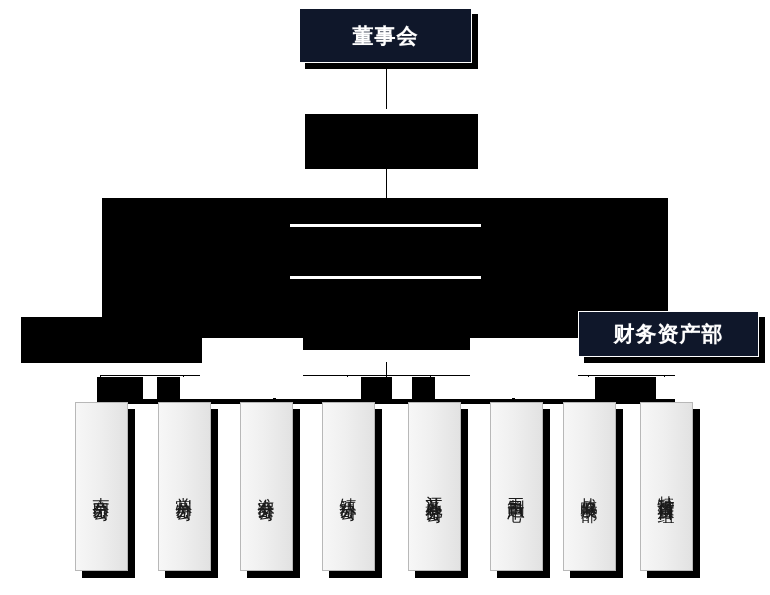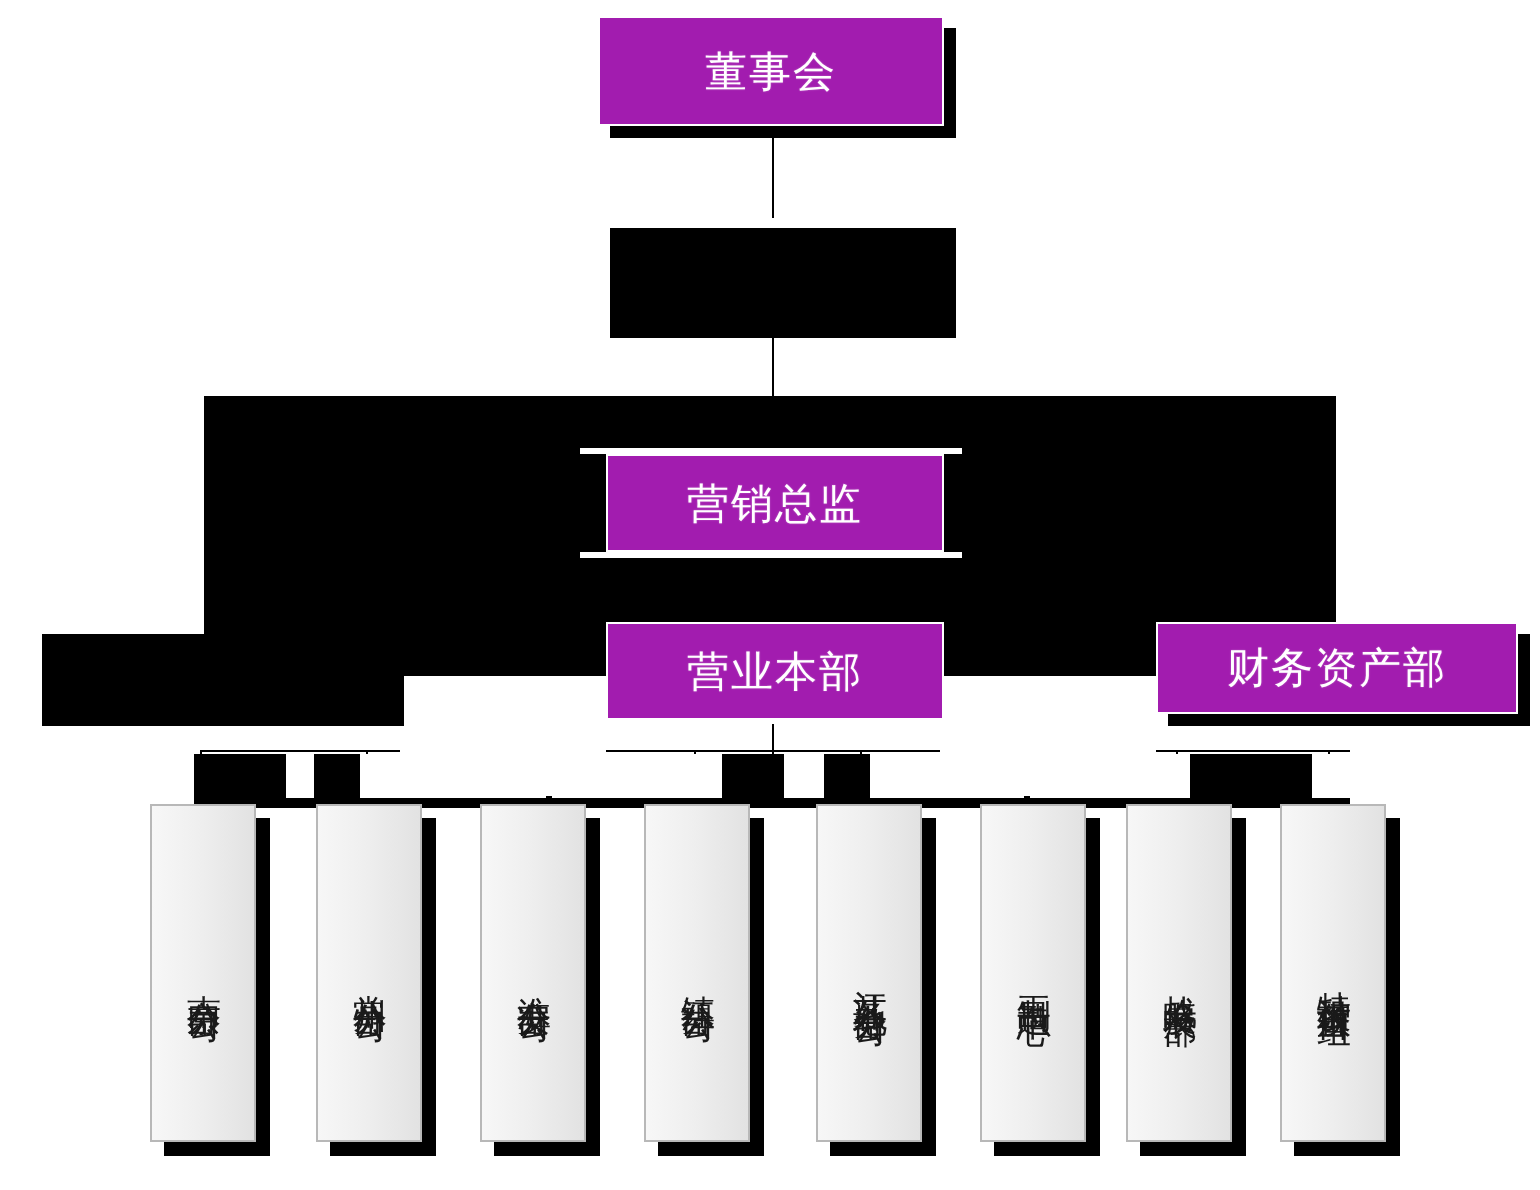--- a/index.html
+++ b/index.html
@@ -31,29 +31,29 @@
   }
   .line-h {
     position: absolute;
     height: 1px;
     background: #000000;
   }
 
   
   .node-teal {
     position: absolute;
-    background: #a21caf;
+    background: #0f172a;
     border: 1px solid #ffffff;
     box-sizing: border-box;
     color: #ffffff;
     display: flex;
     align-items: center;
     justify-content: center;
     font-size: 21px;
-    font-weight: normal;
+    font-weight: bold;
     letter-spacing: 1px;
     text-shadow: 0 0 1px rgba(255,255,255,0.35);
     z-index: 6;
   }
   .teal-shadow {
     position: absolute;
     background: #000000;
     z-index: 5;
   }
 
@@ -120,25 +120,23 @@
   <div class="line-v" style="left:430px; top:375px; height:25px;"></div>
   <div class="line-v" style="left:512px; top:375px; height:25px;"></div>
   <div class="line-v" style="left:588px; top:375px; height:25px;"></div>
   <div class="line-v" style="left:664px; top:375px; height:25px;"></div>
 
   <div class="teal-shadow" style="left:305px; top:14px; width:173px; height:55px;"></div>
   <div class="node-teal" style="left:299px; top:8px; width:173px; height:55px;">董事会</div>
 
   <div class="teal-shadow" style="left:305px; top:114px; width:173px; height:55px;"></div>
 
-  <div class="node-teal" style="left:303px; top:227px; width:169px; height:49px;">营销总监</div>
 
   <div class="teal-shadow" style="left:21px; top:317px; width:181px; height:46px;"></div>
 
-  <div class="node-teal" style="left:303px; top:311px; width:169px; height:49px;">营业本部</div>
 
   <div class="teal-shadow" style="left:584px; top:317px; width:181px; height:46px;"></div>
   <div class="node-teal" style="left:578px; top:311px; width:181px; height:46px;">财务资产部</div>
 
   <div class="gray-shadow" style="left:82px; top:409px; width:53px; height:169px;"></div>
   <div class="node-gray" style="left:75px; top:402px; width:53px; height:169px;">
     <span class="vtext">南京分公司</span>
   </div>
 
   <div class="gray-shadow" style="left:165px; top:409px; width:53px; height:169px;"></div>

